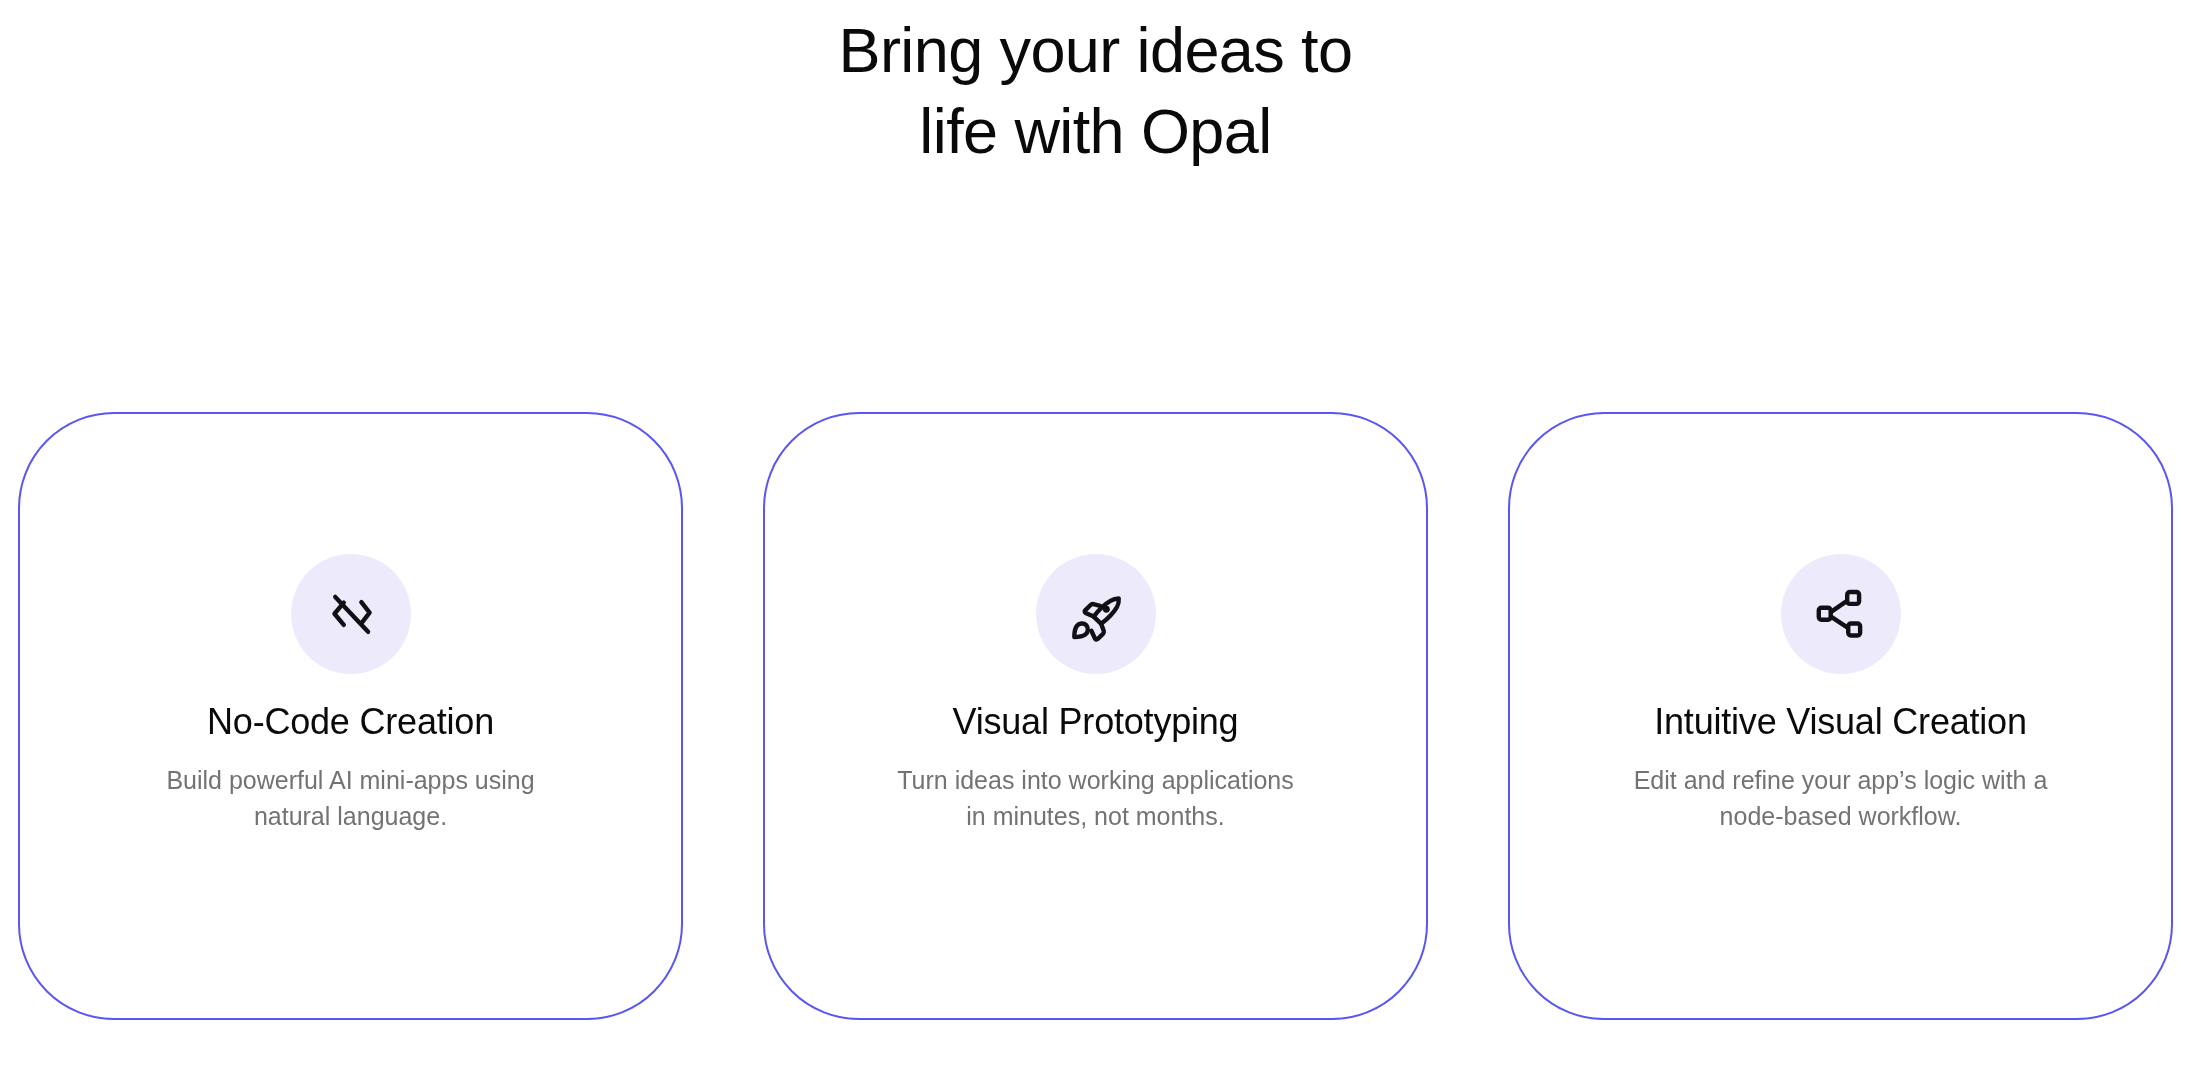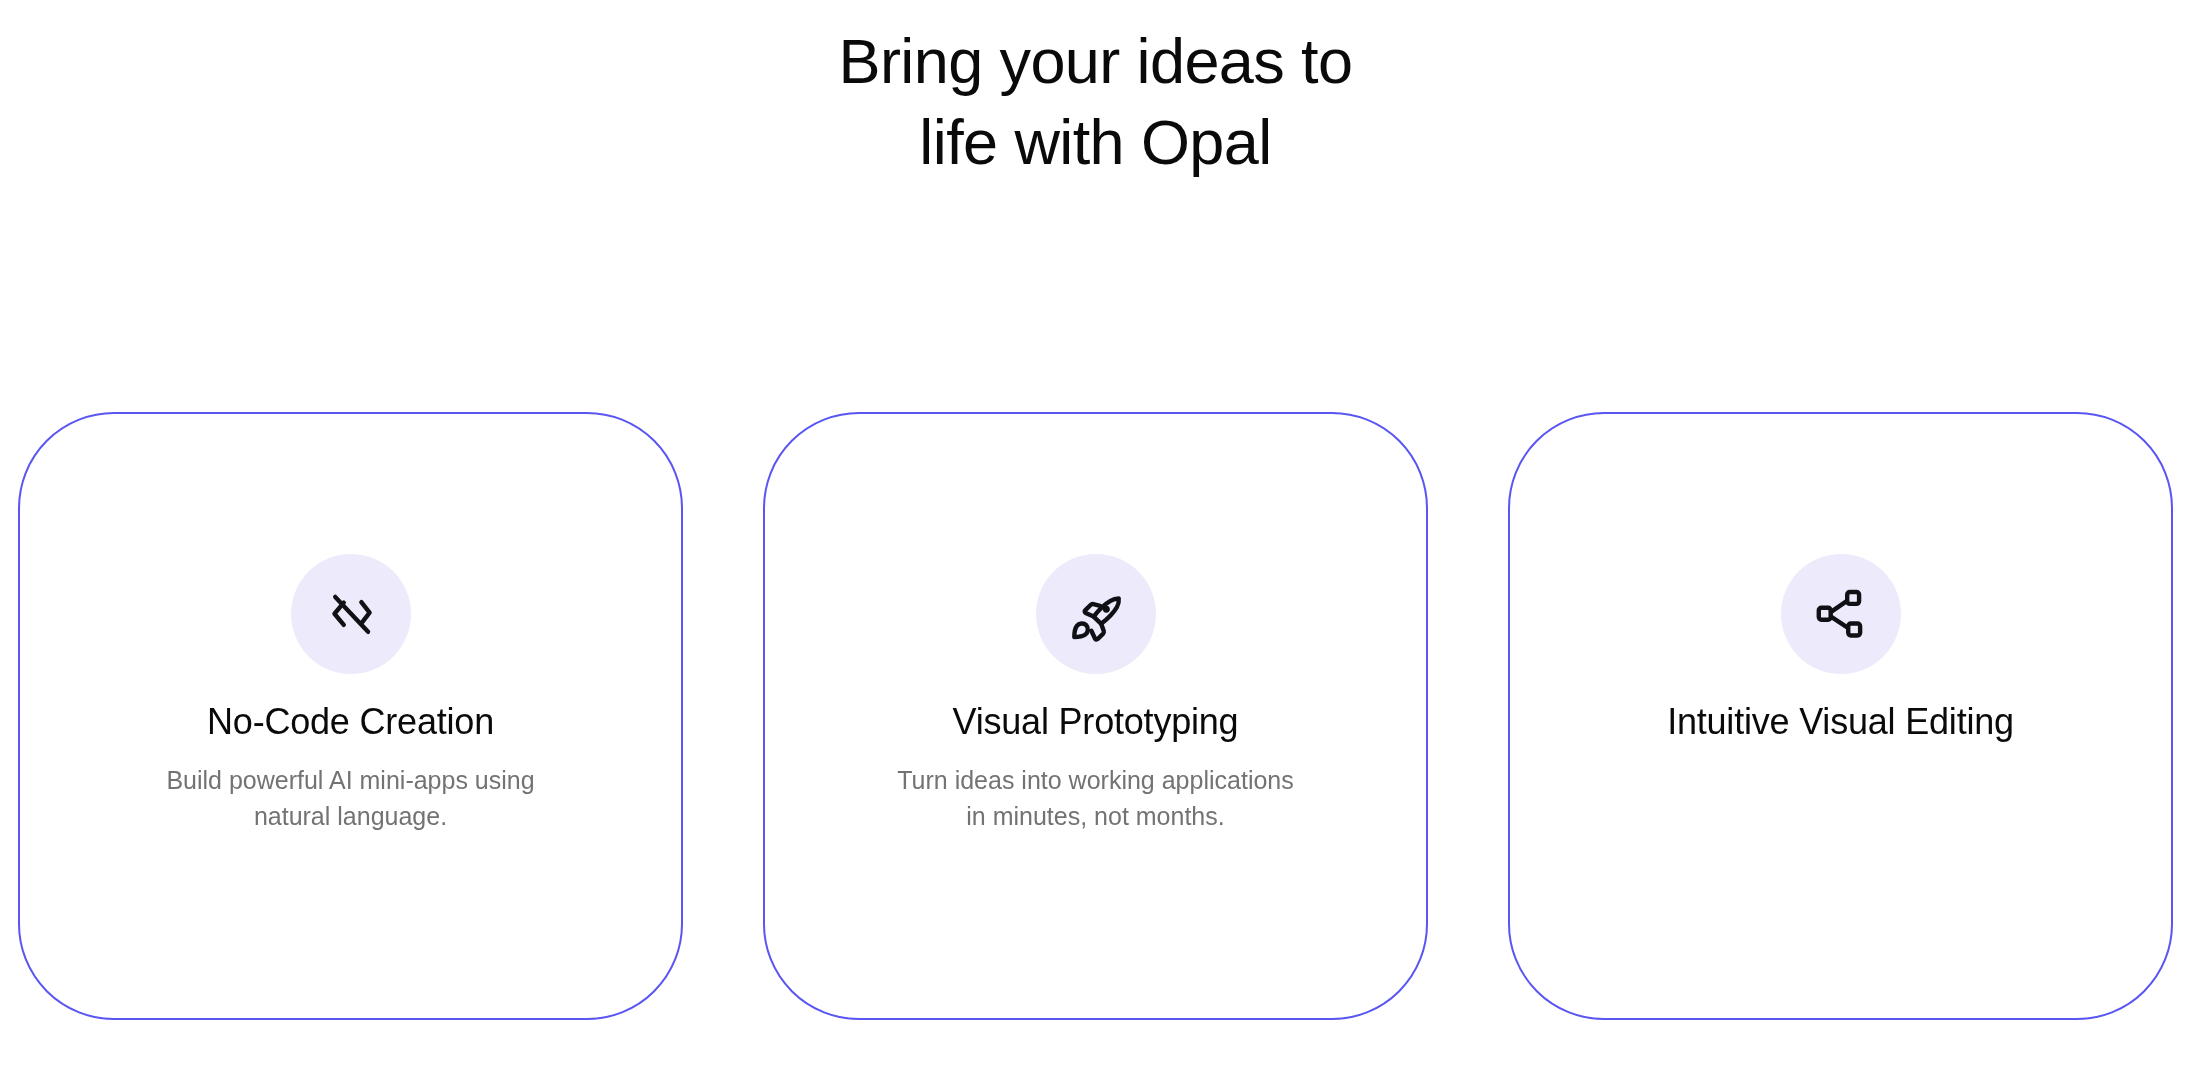--- a/index.html
+++ b/index.html
@@ -22,21 +22,21 @@
     width: 100%;
     padding-top: 10px;
     text-align: center;
   }
   .hero-title {
     font-size: 63px;
     line-height: 81px;
     font-weight: 400;
     letter-spacing: -0.6px;
     color: #0a0a0b;
-    margin: 11px;
+    margin: 0;
     white-space: pre-line;
   }
 
   
   .features-row {
     position: absolute;
     top: 412px;
     left: 18px;
     width: 2155px;
     height: 608px;
@@ -136,16 +136,18 @@
   <div class="feature-card">
     <div class="icon-badge">
       <svg width="62" height="62" viewBox="0 0 24 24" fill="none" stroke="#101114" stroke-width="1.7" stroke-linecap="round" stroke-linejoin="round" aria-hidden="true">
         <line x1="8.3" y1="11.1" x2="14.2" y2="7.0"></line>
         <line x1="8.4" y1="13.2" x2="14.4" y2="17.2"></line>
         <rect x="3.4" y="9.6" width="4.6" height="4.6" rx="1.0"></rect>
         <rect x="14.4" y="3.5" width="4.6" height="4.6" rx="1.0"></rect>
         <rect x="14.8" y="15.7" width="4.6" height="4.6" rx="1.0"></rect>
       </svg>
     </div>
-    <div class="card-title">Intuitive Visual Editing</div>
+    <div class="card-title">Intuitive Visual Creation</div>
+    <div class="card-desc">Edit and refine your app’s logic with a
+node-based workflow.</div>
   </div>
 
 </div>
 
 </body></html>

